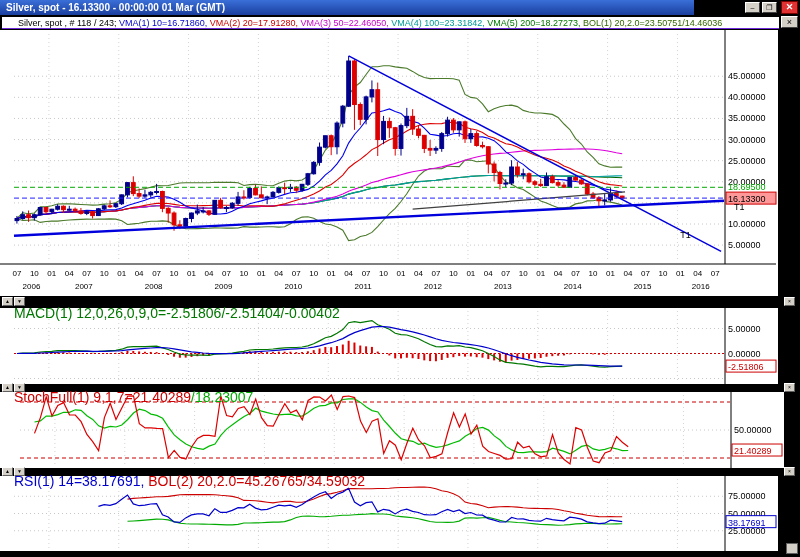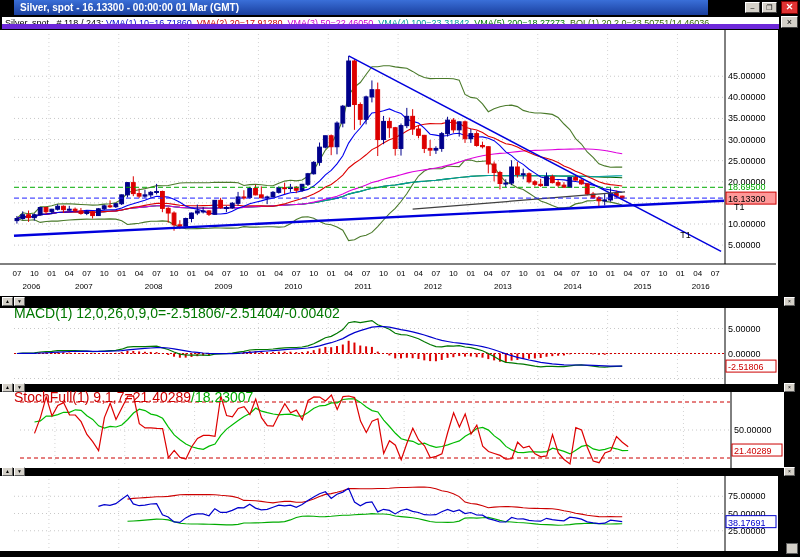--- a/index.html
+++ b/index.html
@@ -1,35 +1,35 @@
 <!DOCTYPE html>
 <html><head>
 <meta charset="utf-8">
 <style>
   html,body{margin:0;padding:0;background:#000;}
   body{width:800px;height:557px;overflow:hidden;position:relative;
        font-family:"Liberation Sans",sans-serif;-webkit-font-smoothing:none;}
   .window{position:absolute;inset:0;background:#000;}
-  .titlebar{position:absolute;left:14px;top:0;width:694px;height:15px;
+  .titlebar{position:absolute;left:0;top:0;width:694px;height:15px;
             background:linear-gradient(180deg,#3a6fd8 0%,#1a3f9e 100%);
             color:#fff;font-size:10px;font-weight:bold;line-height:15px;
             padding-left:6px;box-sizing:border-box;white-space:nowrap;overflow:hidden;}
   .tbbtn{position:absolute;width:15px;height:11px;top:2px;background:#d4d0c8;
          border:1px solid #404040;border-top-color:#fff;border-left-color:#fff;
          font-size:7px;line-height:8px;text-align:center;padding:0;color:#000;
          box-sizing:border-box;cursor:pointer;font-family:"Liberation Sans",sans-serif;}
   .appclose{position:absolute;right:2px;top:1px;width:17px;height:13px;background:#e03232;
             border:1px solid #7a0000;color:#fff;font-size:9px;line-height:11px;text-align:center;
             padding:0;font-weight:bold;cursor:pointer;box-sizing:border-box;}
   .childclose{position:absolute;right:2px;top:16px;width:17px;height:12px;background:#d4d0c8;
             border:1px solid #404040;border-top-color:#fff;border-left-color:#fff;color:#000;
             font-size:9px;line-height:9px;text-align:center;padding:0;cursor:pointer;box-sizing:border-box;}
   .infobar{position:absolute;left:2px;top:17px;width:777px;height:12px;background:#fff;
-           font-size:9px;line-height:12px;white-space:nowrap;overflow:hidden;padding-left:3px;
-           box-sizing:border-box;border-bottom:5px solid #6d28d9;}
+           font-size:9px;line-height:12px;white-space:nowrap;overflow:hidden;padding-left:16px;
+           box-sizing:border-box;border-bottom:1px solid #6d28d9;}
   .panel{position:absolute;left:0;width:778px;background:#fff;}
   #mainPanel{top:30px;height:266px;}
   #macdPanel{top:308px;height:76px;}
   #stochPanel{top:392px;height:76px;padding-left:6px;}
   #rsiPanel{top:476px;height:75px;}
   .phdr{position:absolute;left:14px;top:0;font-size:14px;line-height:11px;white-space:nowrap;z-index:5;}
   svg{display:block;}
   svg text{font-family:"Liberation Sans",sans-serif;}
   .mini{position:absolute;width:11px;height:9px;background:#d4d0c8;border:1px solid #606060;
         border-top-color:#fff;border-left-color:#fff;font-size:5px;line-height:7px;text-align:center;
@@ -541,20 +541,21 @@
         <rect x="726" y="52.017977" width="50" height="12" fill="#fff" stroke="#cc0000"></rect>
         <text x="728" y="62.017977" fill="#cc0000" font-size="9" text-anchor="start">21.40289</text>
       </svg>
   </div>
 
   <button class="mini" style="left:2px;top:467px;">▲</button>
   <button class="mini" style="left:14px;top:467px;">▼</button>
   <button class="mini" style="left:784px;top:467px;">×</button>
 
   <div class="panel" id="rsiPanel">
+    <div class="phdr" id="rsiHeader"><span style="color: rgb(0, 0, 204);">RSI(1) 14=38.17691, </span><span style="color: rgb(204, 0, 0);">BOL(2) 20,2.0=45.26765/34.59032</span></div>
     <svg id="rsiSvg" width="778" height="75" viewBox="0 0 778 75">
         <line x1="48.91803278688524" y1="3" x2="48.91803278688524" y2="72" stroke="#d4d4d4" stroke-dasharray="1,3"></line>
         <line x1="118.75409836065573" y1="3" x2="118.75409836065573" y2="72" stroke="#d4d4d4" stroke-dasharray="1,3"></line>
         <line x1="188.59016393442622" y1="3" x2="188.59016393442622" y2="72" stroke="#d4d4d4" stroke-dasharray="1,3"></line>
         <line x1="258.4262295081967" y1="3" x2="258.4262295081967" y2="72" stroke="#d4d4d4" stroke-dasharray="1,3"></line>
         <line x1="328.2622950819672" y1="3" x2="328.2622950819672" y2="72" stroke="#d4d4d4" stroke-dasharray="1,3"></line>
         <line x1="398.0983606557377" y1="3" x2="398.0983606557377" y2="72" stroke="#d4d4d4" stroke-dasharray="1,3"></line>
         <line x1="467.9344262295082" y1="3" x2="467.9344262295082" y2="72" stroke="#d4d4d4" stroke-dasharray="1,3"></line>
         <line x1="537.7704918032787" y1="3" x2="537.7704918032787" y2="72" stroke="#d4d4d4" stroke-dasharray="1,3"></line>
         <line x1="607.6065573770492" y1="3" x2="607.6065573770492" y2="72" stroke="#d4d4d4" stroke-dasharray="1,3"></line>

